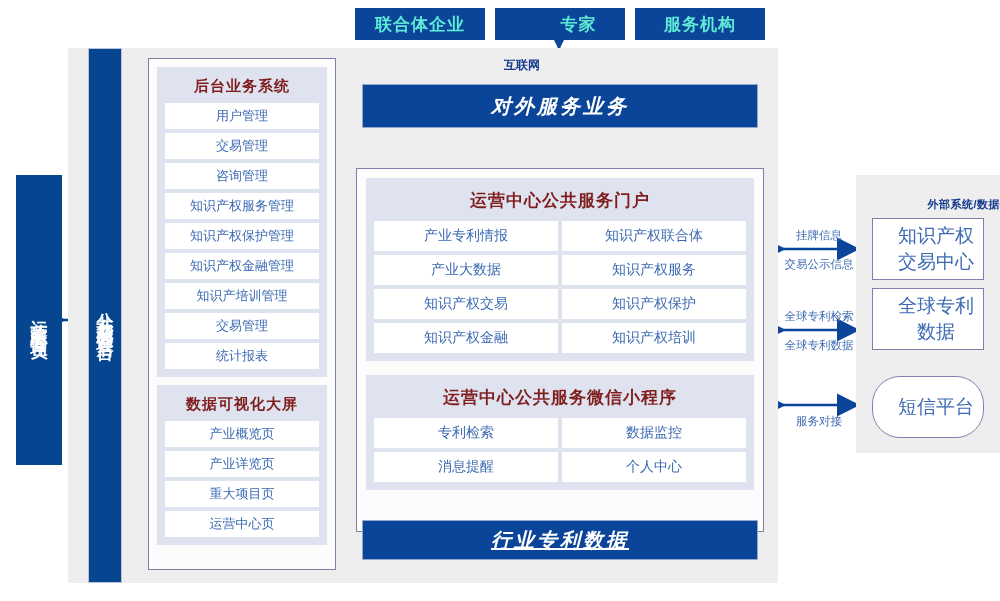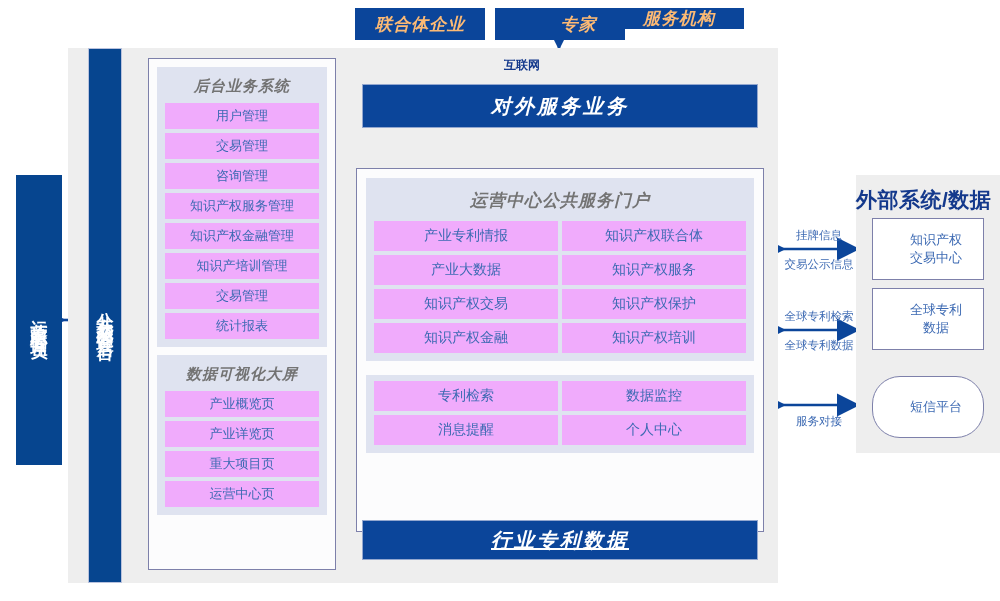--- a/index.html
+++ b/index.html
@@ -10,23 +10,22 @@
     position:relative;
     overflow:hidden;
     -webkit-font-smoothing:antialiased;
   }
   .canvas{position:absolute;left:0;top:0;width:1000px;height:601px;}
   .abs{position:absolute;box-sizing:border-box;}
 
   
   .chip{
     background:#0b459a;
-    color:#fdba74;
-    font-weight:bold;
-    font-style:italic;
+    color:#5eead4;
+    font-weight:bold;
     font-size:17px;
     display:flex;align-items:center;justify-content:center;
     letter-spacing:1px;
   }
 
   
   .grey-frame{background:#eeeeee;}
 
   
   .vbar{
@@ -59,52 +58,51 @@
     background:#fcfcfd;
     border:1px solid #7d80aa;
   }
 
   .group{
     background:#dfe3f0;
     padding:6px 8px 8px 8px;
   }
   .group-title{
     text-align:center;
-    color:#737373;
-    font-weight:bold;
-    font-style:italic;
+    color:#7f1d1d;
+    font-weight:bold;
     font-size:15px;
     letter-spacing:1px;
     padding:4px 0 7px 0;
   }
   .cell{
-    background:#f0abfc;
+    background:#ffffff;
     color:#3d6ab3;
     font-size:13px;
     text-align:left;
     display:flex;align-items:center;justify-content:center;
     margin-bottom:4px;
     height:26px;
   }
   .cell:last-child{margin-bottom:0;}
 
   .grid2{display:flex;flex-wrap:wrap;gap:4px;}
   .grid2 .cell{width:calc(50% - 2px);margin-bottom:0;height:30px;font-size:14px;}
 
   
   .ext-panel{background:#eeeeee;}
   .ext-title{
-    color:#14398c;font-weight:bold;font-size:21px;
-    text-align:left;padding-top:11px;letter-spacing:0.5px;
+    color:#14398c;font-weight:bold;font-size:11px;
+    text-align:right;padding-top:22px;letter-spacing:0.5px;
   }
   .ext-box{
     background:#ffffff;
     border:1px solid #7d80aa;
     color:#3d6ab3;
-    font-size:13px;
+    font-size:19px;
     display:flex;align-items:center;justify-content:center;
     text-align:center;
     line-height:1.35;
     padding-left:16px;
   }
 
   
   .arrow-lbl{
     color:#3d6ab3;
     font-size:11.5px;
@@ -142,39 +140,40 @@
 
     <line x1="336" y1="546" x2="362" y2="546" stroke="#0b459a" stroke-width="2.6" marker-start="url(#ah2)" marker-end="url(#ah)"></line>
 
     <line x1="782" y1="249" x2="856" y2="249" stroke="#0b459a" stroke-width="2.6" marker-start="url(#ah2)" marker-end="url(#ah)"></line>
     <line x1="782" y1="330" x2="856" y2="330" stroke="#0b459a" stroke-width="2.6" marker-start="url(#ah2)" marker-end="url(#ah)"></line>
     <line x1="782" y1="405" x2="856" y2="405" stroke="#0b459a" stroke-width="2.6" marker-start="url(#ah2)" marker-end="url(#ah)"></line>
   </svg>
 
   <div class="abs chip" style="left:355px;top:8px;width:130px;height:32px;">联合体企业</div>
   <div class="abs chip" style="left:495px;top:8px;width:130px;height:32px;padding-left:37px;">专家</div>
-  <div class="abs chip" style="left:614px;top:8px;width:130px;height:21px;">服务机构</div>
+  <div class="abs chip" style="left:635px;top:8px;width:130px;height:32px;">服务机构</div>
 
   <div class="abs grey-frame" style="left:68px;top:48px;width:710px;height:535px;"></div>
 
   <div class="abs arrow-lbl dark" style="left:492px;top:57px;width:60px;">互联网</div>
 
   <div class="abs vbar plain" style="left:16px;top:175px;width:46px;height:290px;">运营中心管理员</div>
 
   <div class="abs vbar" style="left:88px;top:48px;width:34px;height:535px;">公共功能及管理后台</div>
 
   <div class="abs outline-box" style="left:148px;top:58px;width:188px;height:512px;">
 
     <div class="group" style="margin:8px 8px 0 8px;">
       <div class="group-title">后台业务系统</div>
       <div>
         <div class="cell">用户管理</div>
         <div class="cell">交易管理</div>
         <div class="cell">咨询管理</div>
         <div class="cell">知识产权服务管理</div>
+        <div class="cell">知识产权保护管理</div>
         <div class="cell">知识产权金融管理</div>
         <div class="cell">知识产培训管理</div>
         <div class="cell">交易管理</div>
         <div class="cell">统计报表</div>
       </div>
     </div>
 
     <div class="group" style="margin:8px 8px 8px 8px;">
       <div class="group-title">数据可视化大屏</div>
       <div>
@@ -198,20 +197,21 @@
         <div class="cell">产业大数据</div>
         <div class="cell">知识产权服务</div>
         <div class="cell">知识产权交易</div>
         <div class="cell">知识产权保护</div>
         <div class="cell">知识产权金融</div>
         <div class="cell">知识产权培训</div>
       </div>
     </div>
 
     <div class="group" style="margin:14px 9px 9px 9px;">
+      <div class="group-title" style="font-size:17px;padding:5px 0 9px 0;">运营中心公共服务微信小程序</div>
       <div class="grid2">
         <div class="cell">专利检索</div>
         <div class="cell">数据监控</div>
         <div class="cell">消息提醒</div>
         <div class="cell">个人中心</div>
       </div>
     </div>
   </div>
 
   <div class="abs hbar" style="left:362px;top:520px;width:396px;height:40px;text-decoration:underline;">行业专利数据</div>

